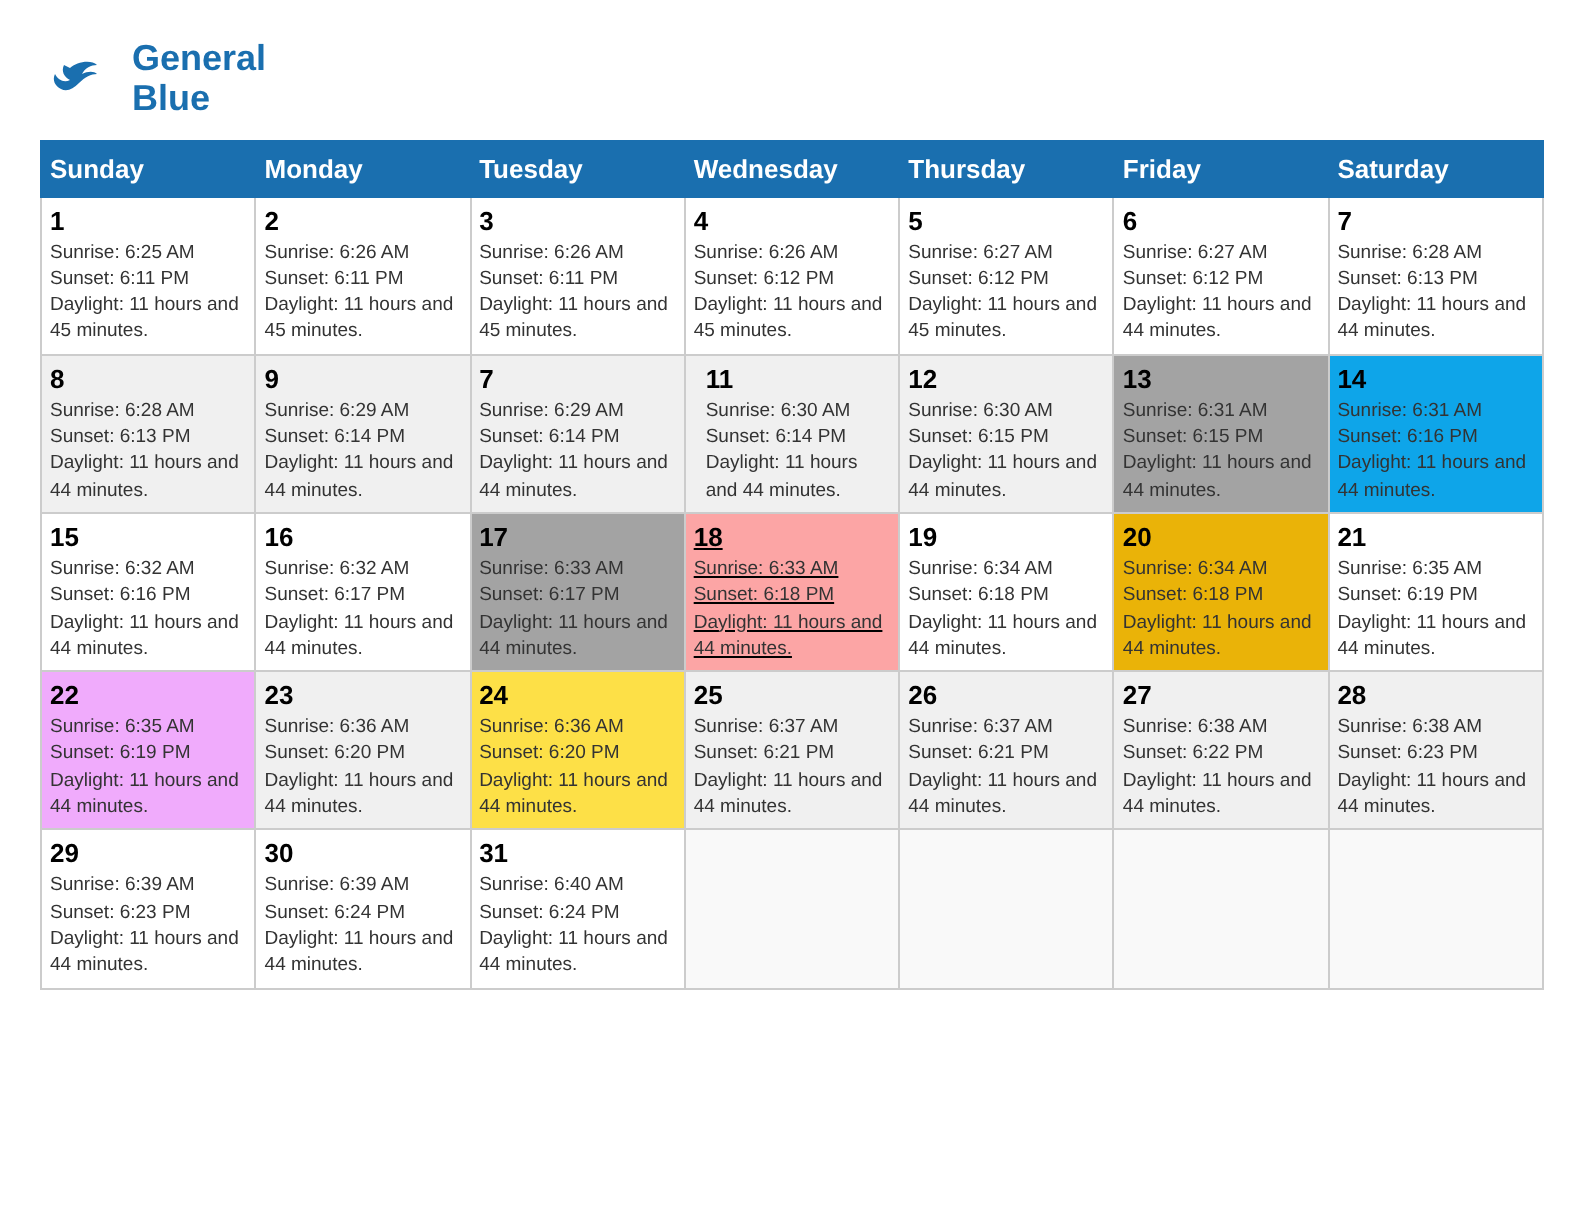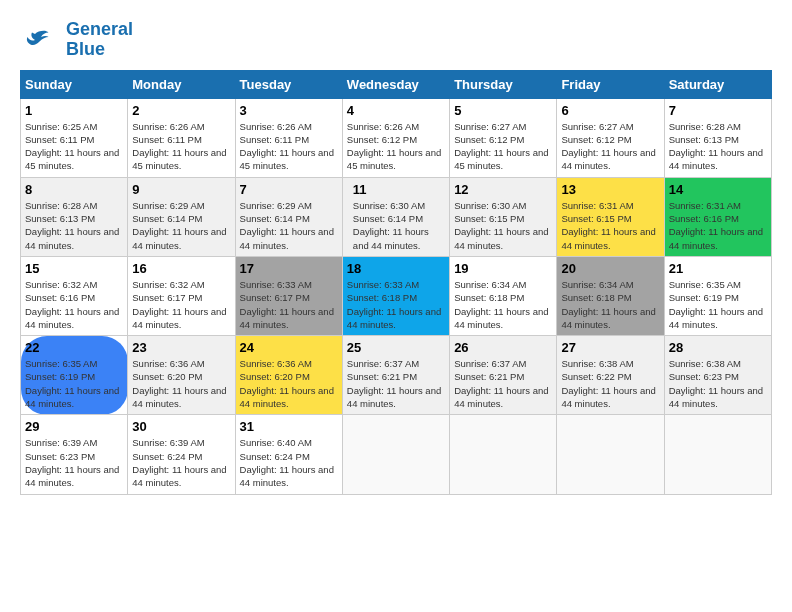--- a/index.html
+++ b/index.html
@@ -163,61 +163,61 @@
           <div class="day-info">Sunrise: 6:29 AM<br>Sunset: 6:14 PM<br>Daylight: 11 hours and 44 minutes.</div>
         </td>
         <td style="background-color: rgb(240, 240, 240); padding-left: 10px;">
           <div class="day-number">11</div>
           <div class="day-info">Sunrise: 6:30 AM<br>Sunset: 6:14 PM<br>Daylight: 11 hours and 44 minutes.</div>
         </td>
         <td style="background-color: rgb(240, 240, 240);">
           <div class="day-number">12</div>
           <div class="day-info">Sunrise: 6:30 AM<br>Sunset: 6:15 PM<br>Daylight: 11 hours and 44 minutes.</div>
         </td>
-        <td style="background-color: #fde047;">
+        <td style="background-color: #a3a3a3;">
           <div class="day-number">13</div>
           <div class="day-info">Sunrise: 6:31 AM<br>Sunset: 6:15 PM<br>Daylight: 11 hours and 44 minutes.</div>
         </td>
-        <td style="background-color: #22c55e; margin-top: 48px;">
+        <td style="background-color: #0ea5e9; margin-top: 48px;">
           <div class="day-number">14</div>
           <div class="day-info">Sunrise: 6:31 AM<br>Sunset: 6:16 PM<br>Daylight: 11 hours and 44 minutes.</div>
         </td>
       </tr>
       <tr>
         <td style="background-color: rgb(255, 255, 255);">
           <div class="day-number">15</div>
           <div class="day-info">Sunrise: 6:32 AM<br>Sunset: 6:16 PM<br>Daylight: 11 hours and 44 minutes.</div>
         </td>
         <td style="background-color: rgb(255, 255, 255);">
           <div class="day-number">16</div>
           <div class="day-info">Sunrise: 6:32 AM<br>Sunset: 6:17 PM<br>Daylight: 11 hours and 44 minutes.</div>
         </td>
         <td style="background-color: #a3a3a3;">
           <div class="day-number">17</div>
           <div class="day-info">Sunrise: 6:33 AM<br>Sunset: 6:17 PM<br>Daylight: 11 hours and 44 minutes.</div>
         </td>
-        <td style="background-color: #0ea5e9;">
+        <td style="background-color: #fca5a5; text-decoration: underline;">
           <div class="day-number">18</div>
           <div class="day-info">Sunrise: 6:33 AM<br>Sunset: 6:18 PM<br>Daylight: 11 hours and 44 minutes.</div>
         </td>
         <td style="background-color: rgb(255, 255, 255);">
           <div class="day-number">19</div>
           <div class="day-info">Sunrise: 6:34 AM<br>Sunset: 6:18 PM<br>Daylight: 11 hours and 44 minutes.</div>
         </td>
-        <td style="background-color: #a3a3a3;">
+        <td style="background-color: #eab308;">
           <div class="day-number">20</div>
           <div class="day-info">Sunrise: 6:34 AM<br>Sunset: 6:18 PM<br>Daylight: 11 hours and 44 minutes.</div>
         </td>
         <td style="background-color: rgb(255, 255, 255);">
           <div class="day-number">21</div>
           <div class="day-info">Sunrise: 6:35 AM<br>Sunset: 6:19 PM<br>Daylight: 11 hours and 44 minutes.</div>
         </td>
       </tr>
       <tr>
-        <td style="background-color: #3b82f6; border-radius: 26px;">
+        <td style="background-color: #f0abfc;">
           <div class="day-number">22</div>
           <div class="day-info">Sunrise: 6:35 AM<br>Sunset: 6:19 PM<br>Daylight: 11 hours and 44 minutes.</div>
         </td>
         <td style="background-color: rgb(240, 240, 240);">
           <div class="day-number">23</div>
           <div class="day-info">Sunrise: 6:36 AM<br>Sunset: 6:20 PM<br>Daylight: 11 hours and 44 minutes.</div>
         </td>
         <td style="background-color: #fde047;">
           <div class="day-number">24</div>
           <div class="day-info">Sunrise: 6:36 AM<br>Sunset: 6:20 PM<br>Daylight: 11 hours and 44 minutes.</div>

